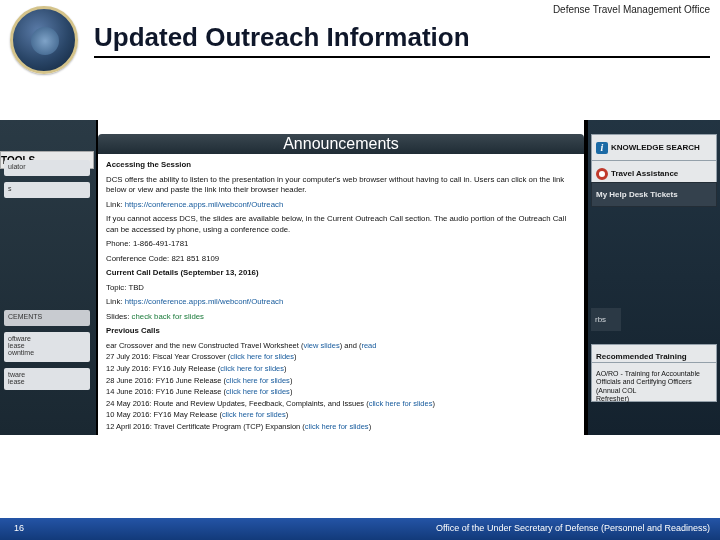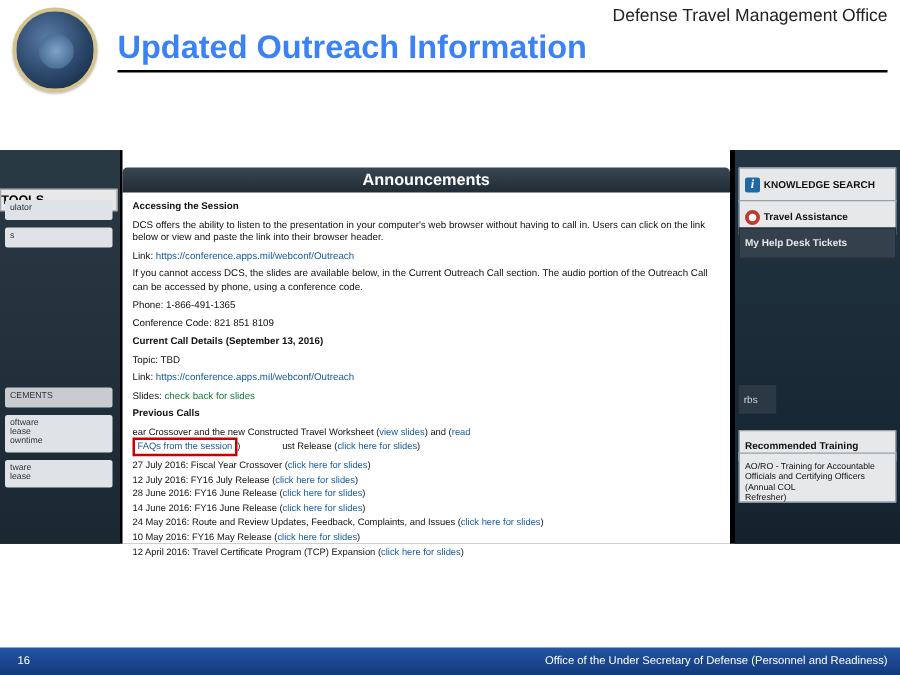--- a/index.html
+++ b/index.html
@@ -1,33 +1,33 @@
 <!DOCTYPE html>
 <html><head>
 <meta charset="utf-8">
 <style>
   * { margin: 0; padding: 0; box-sizing: border-box; }
   body { width: 720px; height: 540px; font-family: Arial, sans-serif; background: #fff; overflow: hidden; }
   .slide { width: 720px; height: 540px; position: relative; background: #fff; }
   .header { position: relative; height: 82px; }
-  .header-text { position: absolute; right: 10px; top: 4px; font-size: 14px; color: #222; padding-left: 28px; }
+  .header-text { position: absolute; right: 10px; top: 4px; font-size: 10px; color: #222; padding-left: 28px; }
   .seal { position: absolute; left: 10px; top: 6px; width: 68px; height: 68px; border-radius: 50%; background: radial-gradient(circle at 40% 35%, #5a7ba8 0%, #2a4668 55%, #0f2238 100%); border: 3px solid #d4c38a; box-shadow: 0 1px 2px rgba(0,0,0,0.3); }
   .seal::after { content: ""; position: absolute; left: 18px; top: 18px; width: 28px; height: 28px; border-radius: 50%; background: radial-gradient(circle, #7fa3c8, #355a82); }
-  .title { position: absolute; left: 94px; top: 22px; font-size: 26px; font-weight: bold; color: #3b82f6; }
+  .title { position: absolute; left: 94px; top: 22px; font-size: 26px; font-weight: bold; color: #0f172a; }
   .divider { position: absolute; left: 94px; right: 10px; top: 56px; height: 2px; background: #000; }
   .screenshot { position: absolute; left: 0; top: 120px; width: 720px; height: 315px; background: #000; }
   .left-col { position: absolute; left: 0; top: 0; width: 96px; height: 100%; background: linear-gradient(#2a3a45, #1a2832); }
   .tools-bar { position: absolute; left: 0; top: 14px; width: 94px; height: 18px; background: #e8e8e8; text-align: left; font-size: 10px; font-weight: bold; line-height: 18px; border: 1px solid #aaa; margin-top: 17px; }
   .left-item { position: absolute; left: 4px; width: 86px; background: #dfe2e6; font-size: 7px; color: #333; padding: 3px 4px; border-radius: 2px; overflow: hidden; }
   .right-col { position: absolute; right: 0; top: 0; width: 132px; height: 100%; background: linear-gradient(#223442, #14222e); }
   .right-box { position: absolute; right: 3px; width: 126px; background: #e6e8ea; font-size: 8px; font-weight: bold; color: #111; padding: 7px 4px; border: 1px solid #94a0aa; }
   .ring { display: inline-block; width: 12px; height: 12px; border: 3px solid #c0392b; border-radius: 50%; background: #fff; vertical-align: middle; margin-right: 3px; }
   .info-i { display: inline-block; width: 12px; height: 12px; background: #1b6aa5; color: #fff; border-radius: 2px; font-family: Georgia, serif; font-style: italic; font-size: 10px; line-height: 12px; text-align: center; vertical-align: middle; margin-right: 3px; }
   .center-col { position: absolute; left: 98px; top: 0; width: 486px; height: 100%; background: #fff; }
-  .ann-bar { height: 20px; margin-top: 14px; background: linear-gradient(#3a4750, #1f2c35); color: #fff; font-size: 13px; font-weight: bold; text-align: center; line-height: 20px; border-radius: 4px 4px 0 0; }
+  .ann-bar { height: 20px; margin-top: 14px; background: linear-gradient(#3a4750, #1f2c35); color: #fff; font-size: 16px; font-weight: normal; text-align: center; line-height: 20px; border-radius: 4px 4px 0 0; }
   .ann-body { padding: 6px 8px; font-size: 7.8px; line-height: 1.35; color: #111; }
   .ann-body p { margin-bottom: 4px; }
   .ann-body b { font-weight: bold; }
   .lnk { color: #165a9c; }
   .greenlnk { color: #1a7a3a; }
   .prev-list p { margin-bottom: 1.5px; font-size: 7.5px; }
   .redbox { display: inline-block; border: 2px solid #c00; padding: 0 2px 1px 2px; margin-top: -2px; }
   .footer { position: absolute; left: 0; bottom: 0; width: 720px; height: 22px; background: linear-gradient(#2454a6, #123a7a); color: #fff; font-size: 9px; }
   .pagenum { position: absolute; left: 14px; top: 5px; text-align: center; }
   .footertext { position: absolute; right: 10px; top: 5px; text-align: right; }
@@ -56,30 +56,29 @@
 lease</div>
     </div>
 
     <div class="center-col">
       <div class="ann-bar">Announcements</div>
       <div class="ann-body">
         <p><b>Accessing the Session</b></p>
         <p>DCS offers the ability to listen to the presentation in your computer's web browser without having to call in. Users can click on the link below or view and paste the link into their browser header.</p>
         <p><span>Link:</span> <span class="lnk">https://conference.apps.mil/webconf/Outreach</span></p>
         <p>If you cannot access DCS, the slides are available below, in the Current Outreach Call section. The audio portion of the Outreach Call can be accessed by phone, using a conference code.</p>
-        <p>Phone: 1-866-491-1365</p>
+        <p>Phone: 1-866-491-1781</p>
         <p>Conference Code: 821 851 8109</p>
         <p><b>Current Call Details (September 13, 2016)</b></p>
         <p>Topic: TBD</p>
         <p><span>Link:</span> <span class="lnk">https://conference.apps.mil/webconf/Outreach</span></p>
         <p><span>Slides:</span> <span class="greenlnk">check back for slides</span></p>
         <p><b>Previous Calls</b></p>
         <div class="prev-list">
           <p><span>ear Crossover and the new Constructed Travel Worksheet (</span><span class="lnk">view slides</span><span>) and (</span><span class="lnk">read</span></p>
-          <p><span class="redbox"><span class="lnk">FAQs from the session</span></span><span>)</span> &nbsp;&nbsp;&nbsp;&nbsp;&nbsp;&nbsp;&nbsp;&nbsp;&nbsp;&nbsp;&nbsp;&nbsp;&nbsp;&nbsp;&nbsp;<span>ust Release (</span><span class="lnk">click here for slides</span><span>)</span></p>
           <p><span>27 July 2016: Fiscal Year Crossover (</span><span class="lnk">click here for slides</span><span>)</span></p>
           <p><span>12 July 2016: FY16 July Release (</span><span class="lnk">click here for slides</span><span>)</span></p>
           <p><span>28 June 2016: FY16 June Release (</span><span class="lnk">click here for slides</span><span>)</span></p>
           <p><span>14 June 2016: FY16 June Release (</span><span class="lnk">click here for slides</span><span>)</span></p>
           <p><span>24 May 2016: Route and Review Updates, Feedback, Complaints, and Issues (</span><span class="lnk">click here for slides</span><span>)</span></p>
           <p><span>10 May 2016: FY16 May Release (</span><span class="lnk">click here for slides</span><span>)</span></p>
           <p><span>12 April 2016: Travel Certificate Program (TCP) Expansion (</span><span class="lnk">click here for slides</span><span>)</span></p>
         </div>
       </div>
     </div>

